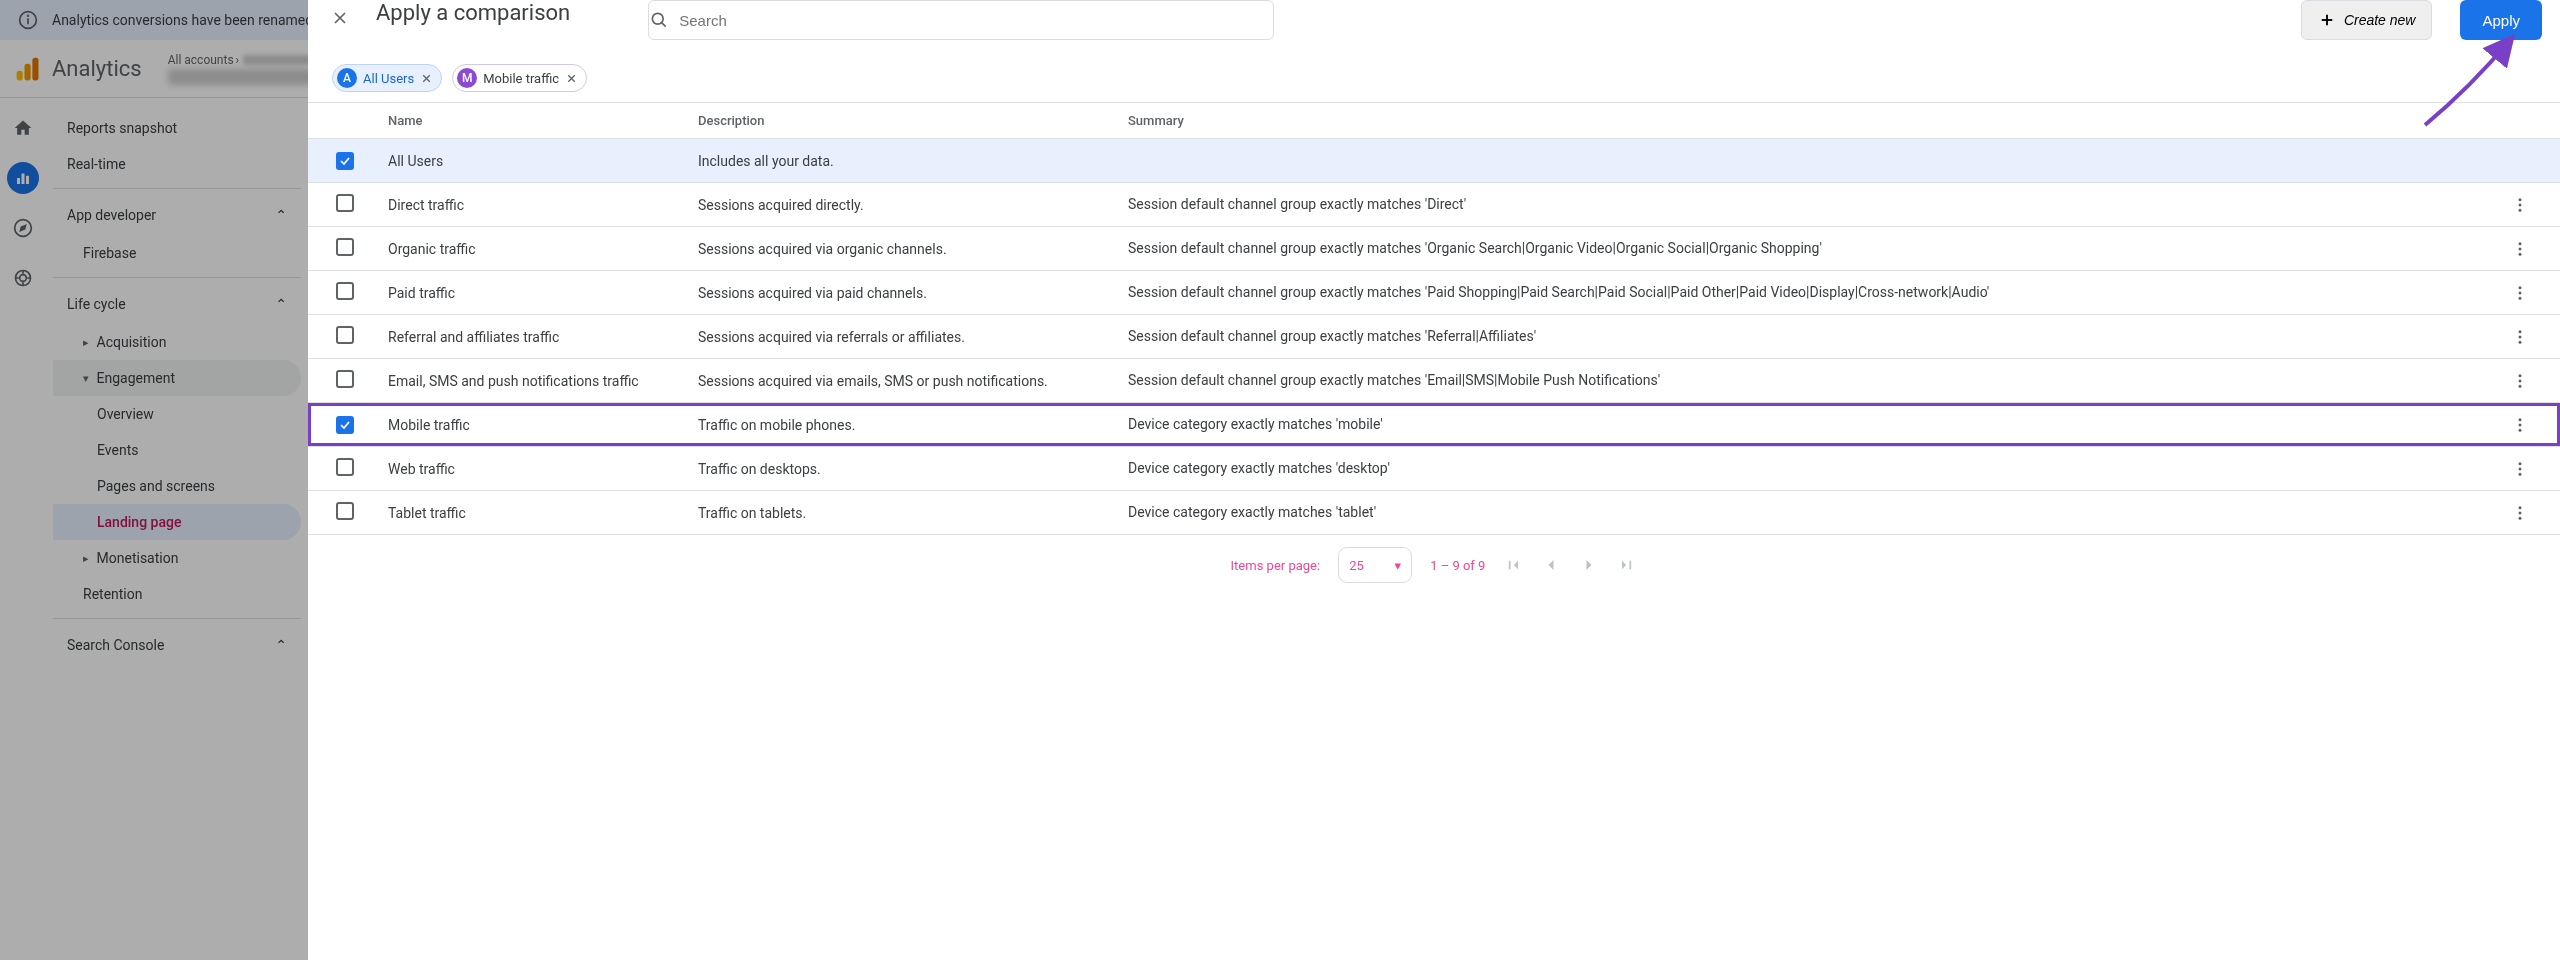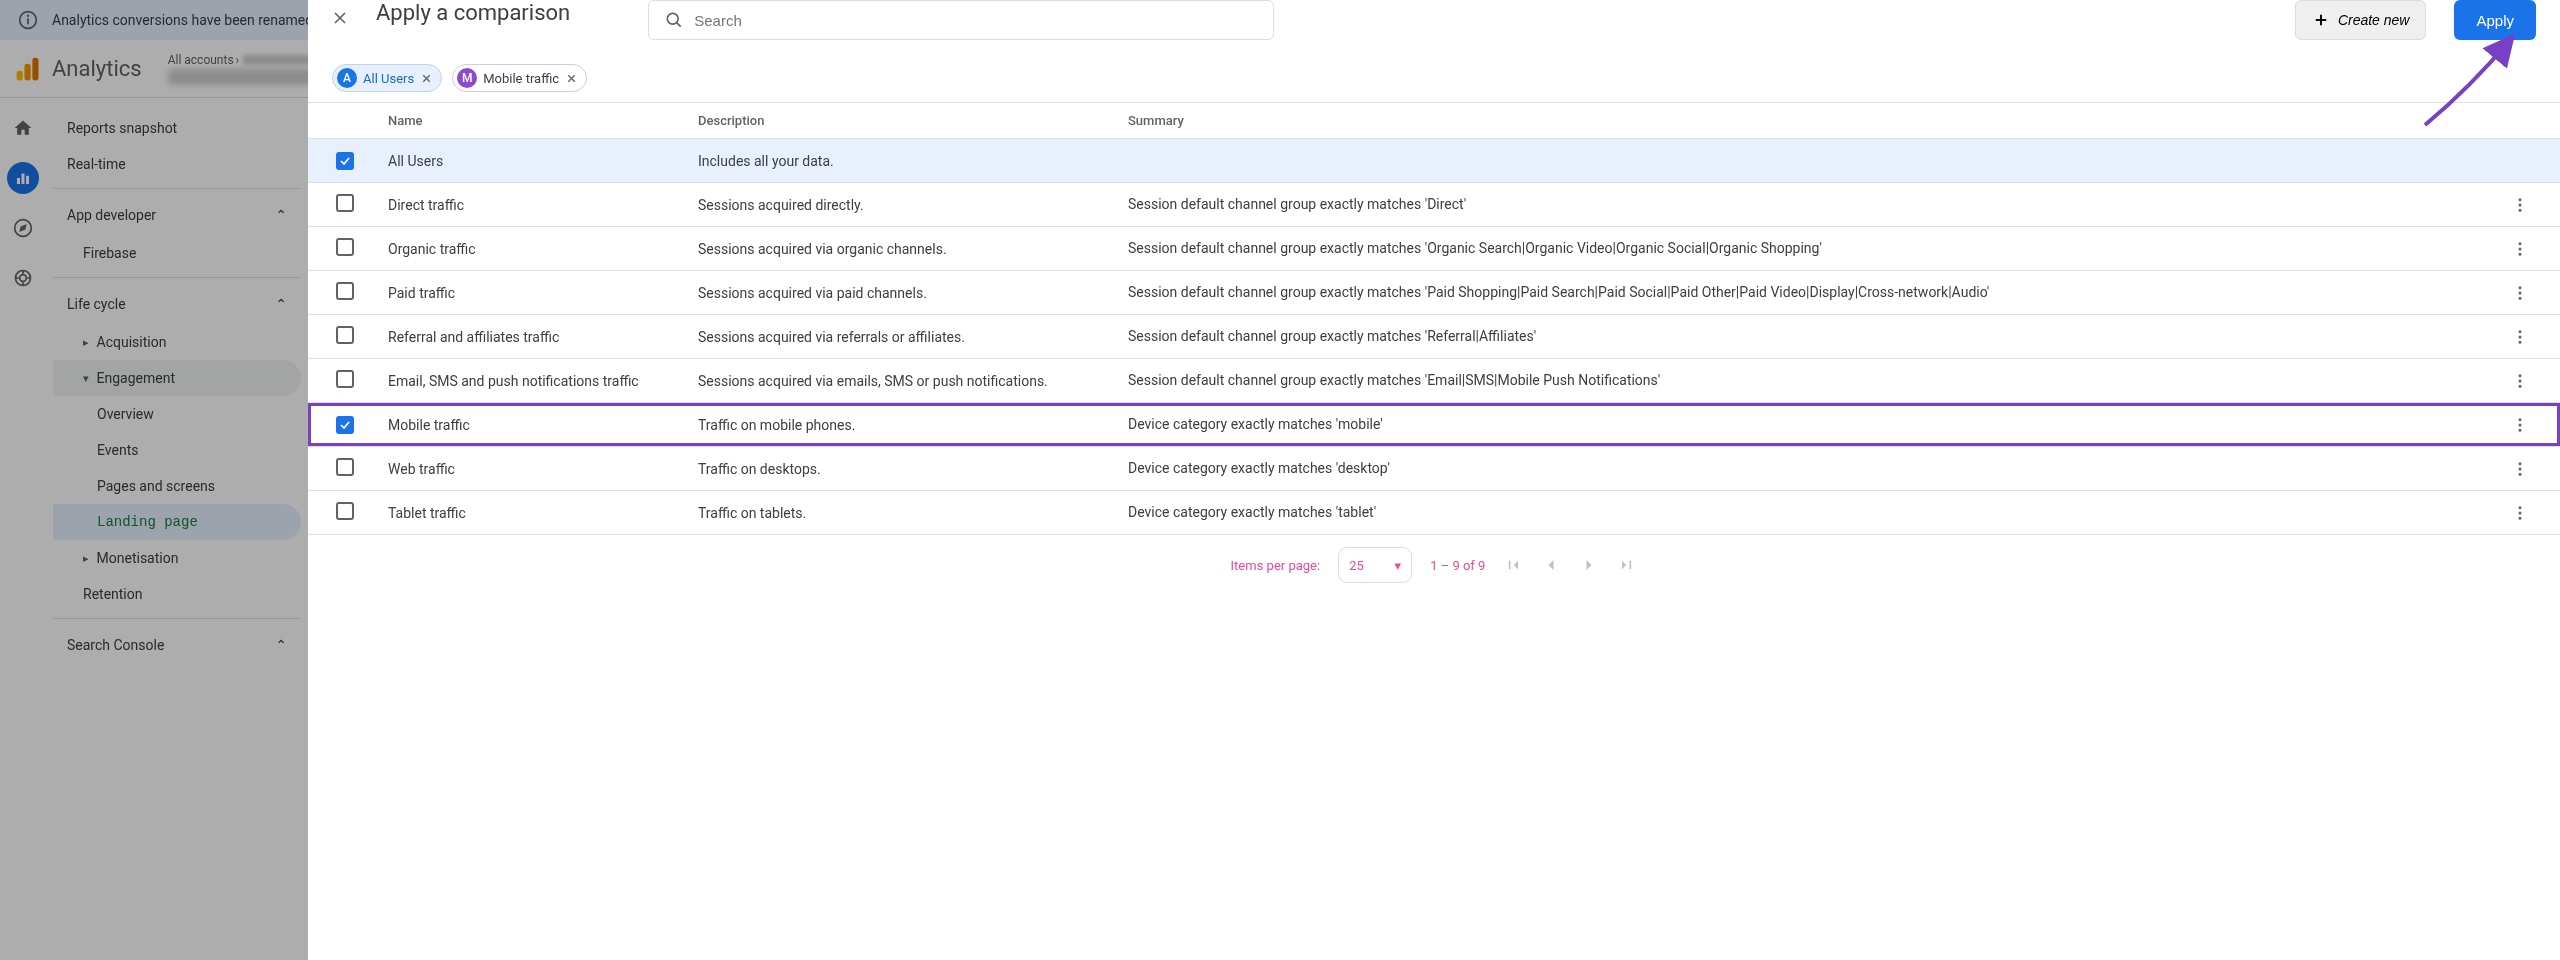--- a/index.html
+++ b/index.html
@@ -18,35 +18,35 @@
   .lower-app { display:flex; height:calc(100% - 98px); }
   .rail { width:45px; display:flex; flex-direction:column; align-items:center; padding-top:14px; gap:18px; }
   .rail-item { width:32px; height:32px; border-radius:50%; display:flex; align-items:center; justify-content:center; color:#5f6368; }
   .rail-item.active { background:#1a73e8; color:#fff; }
   .sidebar { width:264px; padding:12px 8px; }
   .sb-item, .sb-sub { display:flex; align-items:center; height:36px; border-radius:0 20px 20px 0; padding:0 14px; font-size:14px; color:#3c4043; }
   .sb-group { display:flex; align-items:center; justify-content:space-between; height:40px; padding:0 14px; font-size:14px; color:#3c4043; }
   .sb-divider { border-top:1px solid #e0e0e0; margin:6px 0; }
   .sb-sub { padding-left:30px; position:relative; }
   .sb-sub.l2 { padding-left:44px; }
-  .sb-sub.selected { background:#e8f0fe; color:#15803d; font-weight:500;font-family:Liberation Mono, monospace; }
+  .sb-sub.selected { background:#e8f0fe; color:#be185d; font-weight:500; }
   .sb-sub.hl { background:#f1f3f4; }
   .caret { font-size:11px; color:#5f6368; margin-right:8px; }
 
   
   .overlay { position:absolute; top:0; left:0; right:0; bottom:0; background:rgba(0,0,0,0.32); }
   .modal { position:absolute; top:0; left:308px; right:0; bottom:0; background:#fff; display:flex; flex-direction:column; }
   .modal-top { display:flex; height:54px; padding:0 14px; gap:18px; border-bottom:none; }
   .close-btn { width:36px; height:36px; display:flex; align-items:center; justify-content:center; color:#5f6368; border-radius:50%; }
   .modal-title { font-size:22px; color:#3c4043; }
-  .searchwrap { flex:0 0 auto; margin-left:60px; width:626px; height:40px; border:1px solid #dadce0; border-radius:6px; display:flex; align-items:center; padding:0 15px; color:#5f6368; }
+  .searchwrap { flex:0 0 auto; margin-left:60px; width:626px; height:40px; border:1px solid #dadce0; border-radius:6px; display:flex; align-items:center; padding:0 0; color:#5f6368; }
   .searchwrap input { border:none; outline:none; font-size:15px; flex:1; color:#3c4043; background:transparent; }
   .spacer { flex:1; }
   .create-btn { height:40px; border:1px solid #dadce0; border-radius:6px; display:flex; align-items:center; padding:0 16px; color:#000000; font-weight:500; gap:8px; font-size:14px;font-style:italic; }
-  .apply-btn { height:40px; border:none; border-radius:6px; background:#1a73e8; color:#fff; font-weight:500; padding:0 22px; font-size:15px; margin-left:10px; margin-right:10px; position:relative; }
+  .apply-btn { height:40px; border:none; border-radius:6px; background:#1a73e8; color:#fff; font-weight:500; padding:0 22px; font-size:15px; margin-left:10px; margin-right:4px; position:relative; }
   .chiprow { display:flex; align-items:center; padding:10px 24px; gap:10px; border-bottom:1px solid #e0e0e0; }
   .chip { display:flex; align-items:center; border:1px solid #bcd5f2; border-radius:18px; height:28px; padding:0 8px 0 4px; gap:6px; font-size:13px; }
   .chip.blue { background:#e8f0fe; color:#1967d2; }
   .chip .badge { width:20px; height:20px; border-radius:50%; display:flex; align-items:center; justify-content:center; color:#fff; font-size:12px; font-weight:500; }
   .chip.blue .badge { background:#1a73e8; }
   .chip.purple { border-color:#d5c7ea; }
   .chip.purple .badge { background:#8c4ad0; }
   .chip .x { font-size:13px; color:#5f6368; display:flex; }
   .thead, .trow { display:grid; grid-template-columns: 70px 310px 430px 1fr 60px; align-items:center; padding: 0 10px; }
   .thead { height:36px; font-size:13px; color:#5f6368; font-weight:500; border-bottom:1px solid #e0e0e0; }

